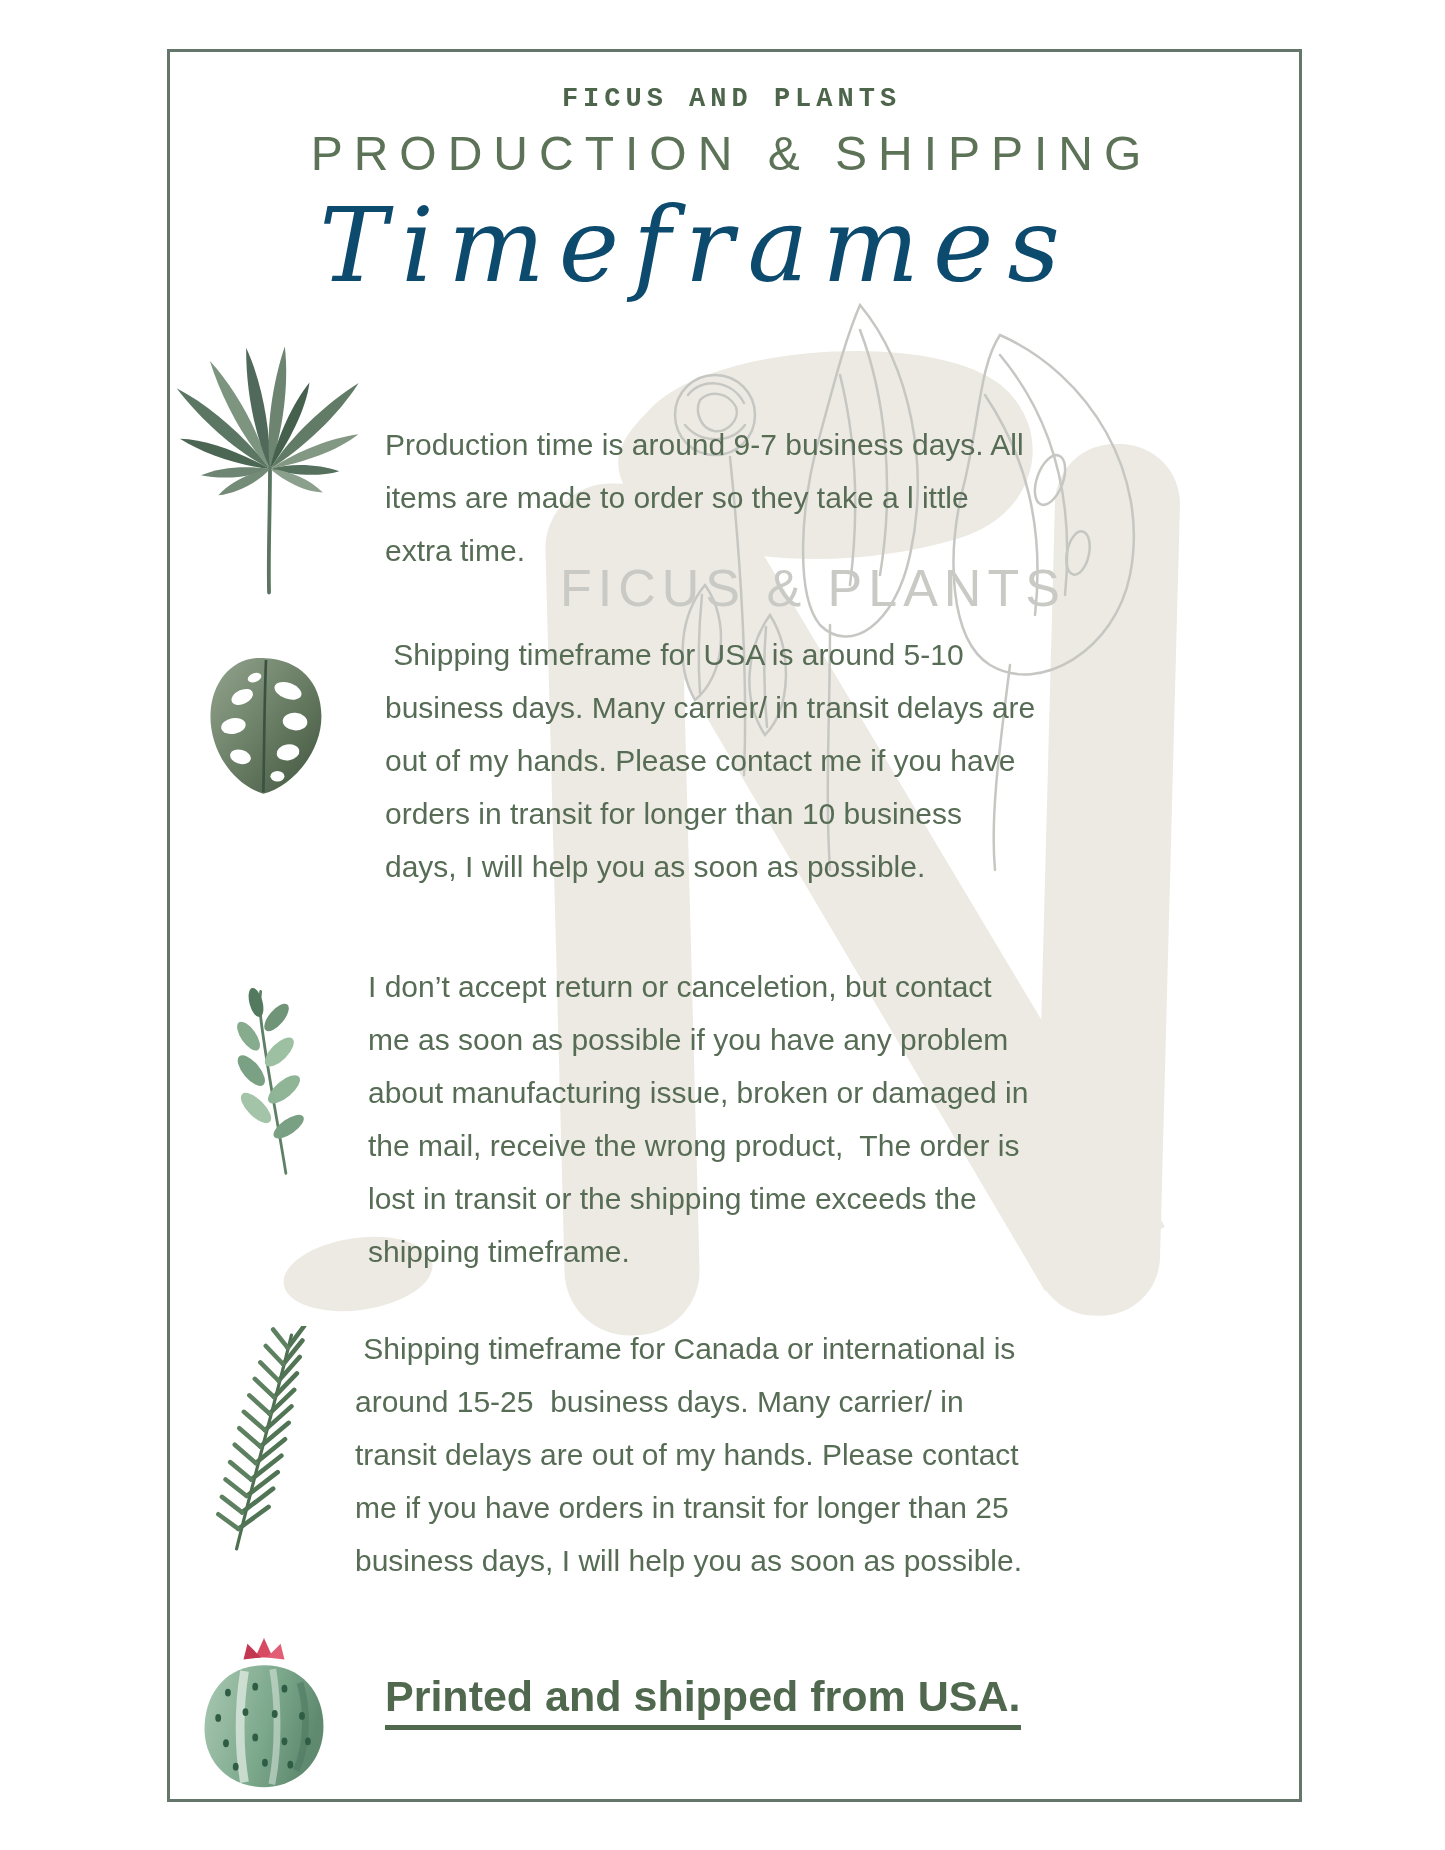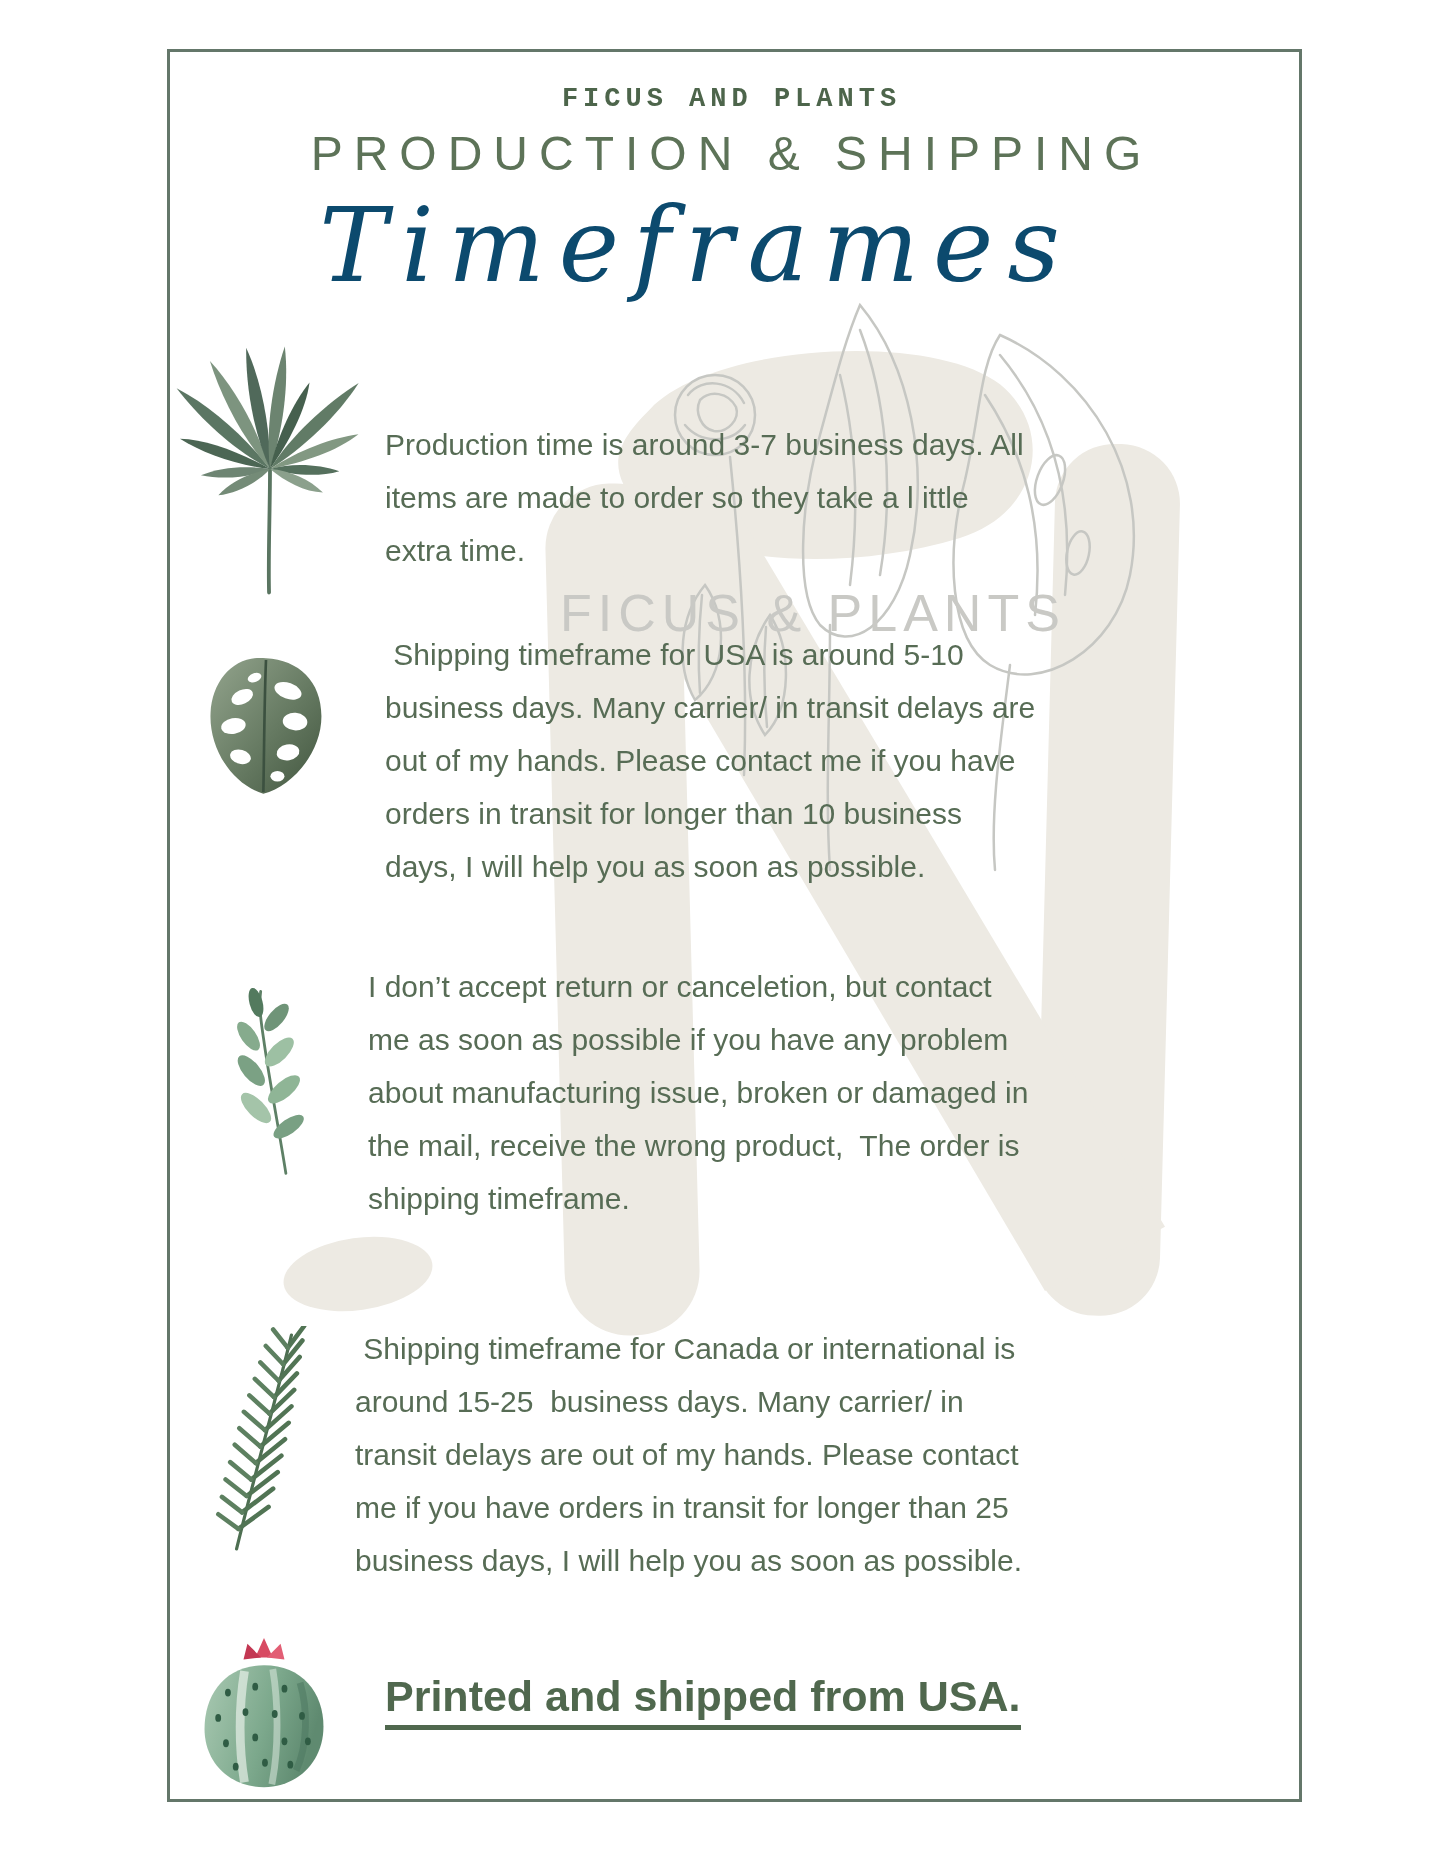--- a/index.html
+++ b/index.html
@@ -5,21 +5,21 @@
   html,body{margin:0;padding:0;background:#ffffff;}
   .page{position:relative;width:1445px;height:1850px;background:#ffffff;overflow:hidden;
         font-family:"Liberation Sans",sans-serif;}
   .frame{position:absolute;left:167px;top:49px;width:1129px;height:1747px;
          border:3px solid #64776a;z-index:4;pointer-events:none;}
   
   .wm-letter{position:absolute;left:500px;top:315px;width:700px;height:1090px;z-index:1;}
   .wm-blob2{position:absolute;left:283px;top:1238px;width:150px;height:72px;background:#edeae3;
             border-radius:50%;transform:rotate(-8deg);z-index:1;}
   .wm-lineart{position:absolute;left:530px;top:295px;width:660px;height:580px;z-index:2;}
-  .wm-text{position:absolute;left:560px;top:583px;width:520px;z-index:2;
+  .wm-text{position:absolute;left:560px;top:558px;width:520px;z-index:2;
            font-size:52px;letter-spacing:6px;color:#c9c9c5;font-weight:400;white-space:nowrap;}
   
   .brand{position:absolute;left:167px;top:84px;width:1129px;text-align:center;z-index:3;
          font-size:27px;font-weight:bold;letter-spacing:5px;color:#4d654b;font-family:Liberation Mono, monospace;}
   .title{position:absolute;left:167px;top:126px;width:1129px;text-align:center;z-index:3;
          font-size:48px;font-weight:300;letter-spacing:11px;color:#5d7358;}
   .script-title{position:absolute;left:167px;top:186px;width:1129px;text-align:center;z-index:3;
          font-family:"DejaVu Serif",serif;font-style:italic;font-weight:400;
          font-size:102px;letter-spacing:14px;color:#0c4a6e;transform:translateX(-35px);}
   
@@ -101,21 +101,21 @@
         <path d="M100,135 C93,100 94,62 101,35 C109,62 107,100 100,135 Z" fill="#46604e" transform="rotate(24 100 135)"></path>
         <path d="M100,135 C91,95 93,45 102,5 C111,45 109,95 100,135 Z" fill="#617b66" transform="rotate(45 100 135)"></path>
         <path d="M100,135 C93,100 94,62 101,35 C109,62 107,100 100,135 Z" fill="#829882" transform="rotate(68 100 135)"></path>
         <path d="M100,135 C93,112 94,84 101,62 C108,84 106,112 100,135 Z" fill="#55705d" transform="rotate(91 100 135)"></path>
         <path d="M100,135 C93,115 94,92 101,74 C108,92 106,115 100,135 Z" fill="#748b77" transform="rotate(-118 100 135)"></path>
         <path d="M100,135 C93,115 94,92 101,74 C108,92 106,115 100,135 Z" fill="#8ba08c" transform="rotate(113 100 135)"></path>
       </g>
     </g>
   </svg>
   <div class="para p1">
-    <div class="ln">Production time is around 3-7 business days. All</div>
+    <div class="ln">Production time is around 9-7 business days. All</div>
     <div class="ln">items are made to order so they take a l ittle</div>
     <div class="ln">extra time.</div>
   </div>
 
   <svg class="icon i-monstera" viewBox="0 0 150 170">
     <defs>
       <linearGradient id="mg" x1="0" y1="0" x2="1" y2="1">
         <stop offset="0" stop-color="#93a48d"></stop>
           <stop offset="0.55" stop-color="#667a62"></stop>
           <stop offset="1" stop-color="#42563f"></stop>
@@ -153,20 +153,21 @@
       <ellipse cx="60" cy="115" rx="9" ry="21" fill="#8fb596" transform="rotate(50 60 115)"></ellipse>
       <ellipse cx="30" cy="135" rx="9" ry="21" fill="#a4c4a9" transform="rotate(-45 30 135)"></ellipse>
       <ellipse cx="65" cy="155" rx="8" ry="19" fill="#79a083" transform="rotate(55 65 155)"></ellipse>
     </g>
   </svg>
   <div class="para p3">
     <div class="ln">I don’t accept return or canceletion, but contact</div>
     <div class="ln">me as soon as possible if you have any problem</div>
     <div class="ln">about manufacturing issue, broken or damaged in</div>
     <div class="ln">the mail, receive the wrong product,  The order is</div>
+    <div class="ln">lost in transit or the shipping time exceeds the</div>
     <div class="ln">shipping timeframe.</div>
   </div>
 
   <svg class="icon i-fern" viewBox="0 0 140 250">
     <path d="M100,8 C85,70 60,160 40,242" stroke="#4e6f52" stroke-width="3.5" fill="none" stroke-linecap="round"></path>
     <path d="M96,22 L114,-2 M91,40 L112,14 M86,58 L109,32 M81,76 L106,50 M76,94 L103,68 M71,112 L100,86 M66,130 L97,104 M61,148 L93,122 M56,166 L89,140 M51,184 L85,158 M46,202 L80,176 M42,220 L75,196" stroke="#517454" stroke-width="5" stroke-linecap="round" fill="none"></path>
     <path d="M96,22 L80,2 M91,40 L72,20 M86,58 L66,38 M81,76 L60,56 M76,94 L54,74 M71,112 L48,92 M66,130 L43,110 M61,148 L38,128 M56,166 L33,147 M51,184 L28,166 M46,202 L24,185 M42,220 L20,204" stroke="#5d8060" stroke-width="5" stroke-linecap="round" fill="none"></path>
   </svg>
   <div class="para p4">
     <div class="ln"> Shipping timeframe for Canada or international is</div>

